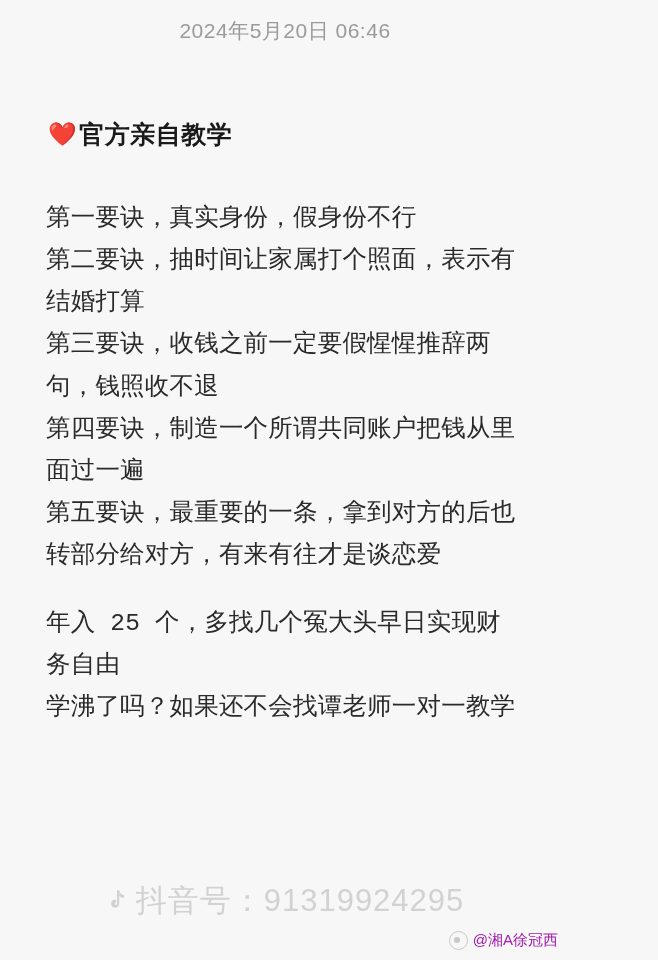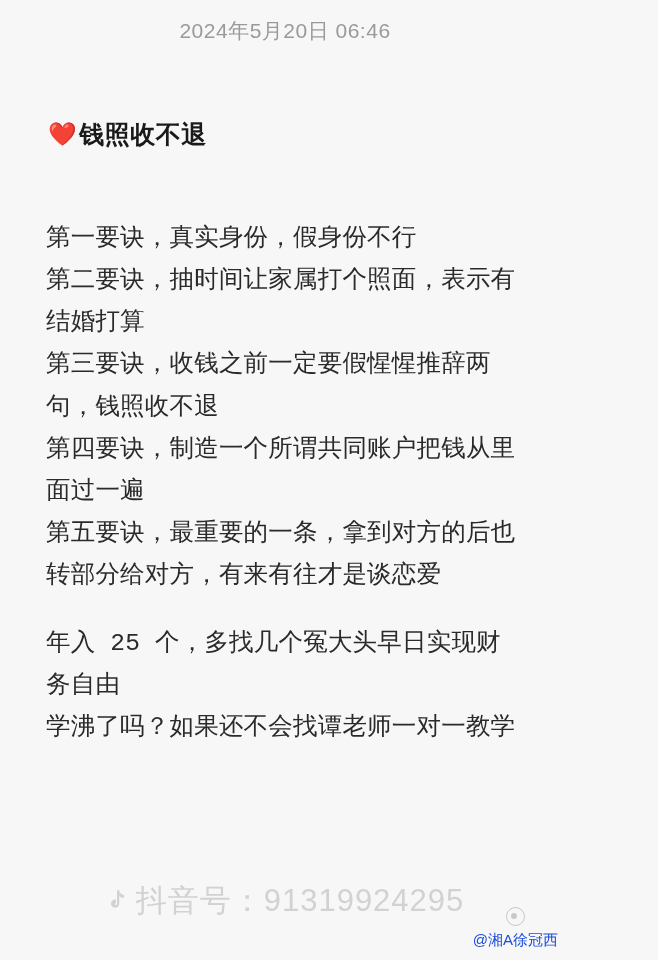--- a/index.html
+++ b/index.html
@@ -50,21 +50,21 @@
     flex-wrap: wrap;
   }
   .post-title .heart {
     color: #e5322d;
     font-size: 23px;
     margin: 0 2px;
     line-height: 1;
   }
 
   .body-text {
-    margin-top: 64px;
+    margin-top: 44px;
     font-size: 24.5px;
     color: #2a2a2a;
     line-height: 1.72;
     letter-spacing: 0.2px;
     white-space: pre-wrap;
     font-family: "Liberation Sans", "DejaVu Sans", sans-serif;
   }
 
   .body-text.second {
     margin-top: 28px;
@@ -93,24 +93,23 @@
   }
   .tiktok-note svg { display: block; }
 
   .watermark-corner {
     position: absolute;
     right: 12px;
     bottom: 10px;
     display: flex;
     align-items: center;
     gap: 5px;
-    color: #1d4ed8;
+    color: #a21caf;
     font-size: 15px;
     user-select: none;
-    flex-direction: column;
   }
   .weibo-eye {
     display: inline-block;
     width: 17px;
     height: 17px;
     border-radius: 50%;
     border: 1.5px solid #c8c8c8;
     position: relative;
   }
   .weibo-eye::after {
@@ -128,21 +127,21 @@
 <body>
 
 <div class="screen">
 
   <div class="timestamp">2024年5月20日 06:46</div>
 
   <div class="content">
 
     <div class="post-title">
       <span class="heart">❤️</span>
-      <span>钱照收不退</span>
+      <span>官方亲自教学</span>
     </div>
 
     <div class="body-text">第一要诀，真实身份，假身份不行
 第二要诀，抽时间让家属打个照面，表示有结婚打算
 第三要诀，收钱之前一定要假惺惺推辞两句，钱照收不退
 第四要诀，制造一个所谓共同账户把钱从里面过一遍
 第五要诀，最重要的一条，拿到对方的后也转部分给对方，有来有往才是谈恋爱</div>
 
     <div class="body-text second">年入 25 个，多找几个冤大头早日实现财务自由
 学沸了吗？如果还不会找谭老师一对一教学</div>

